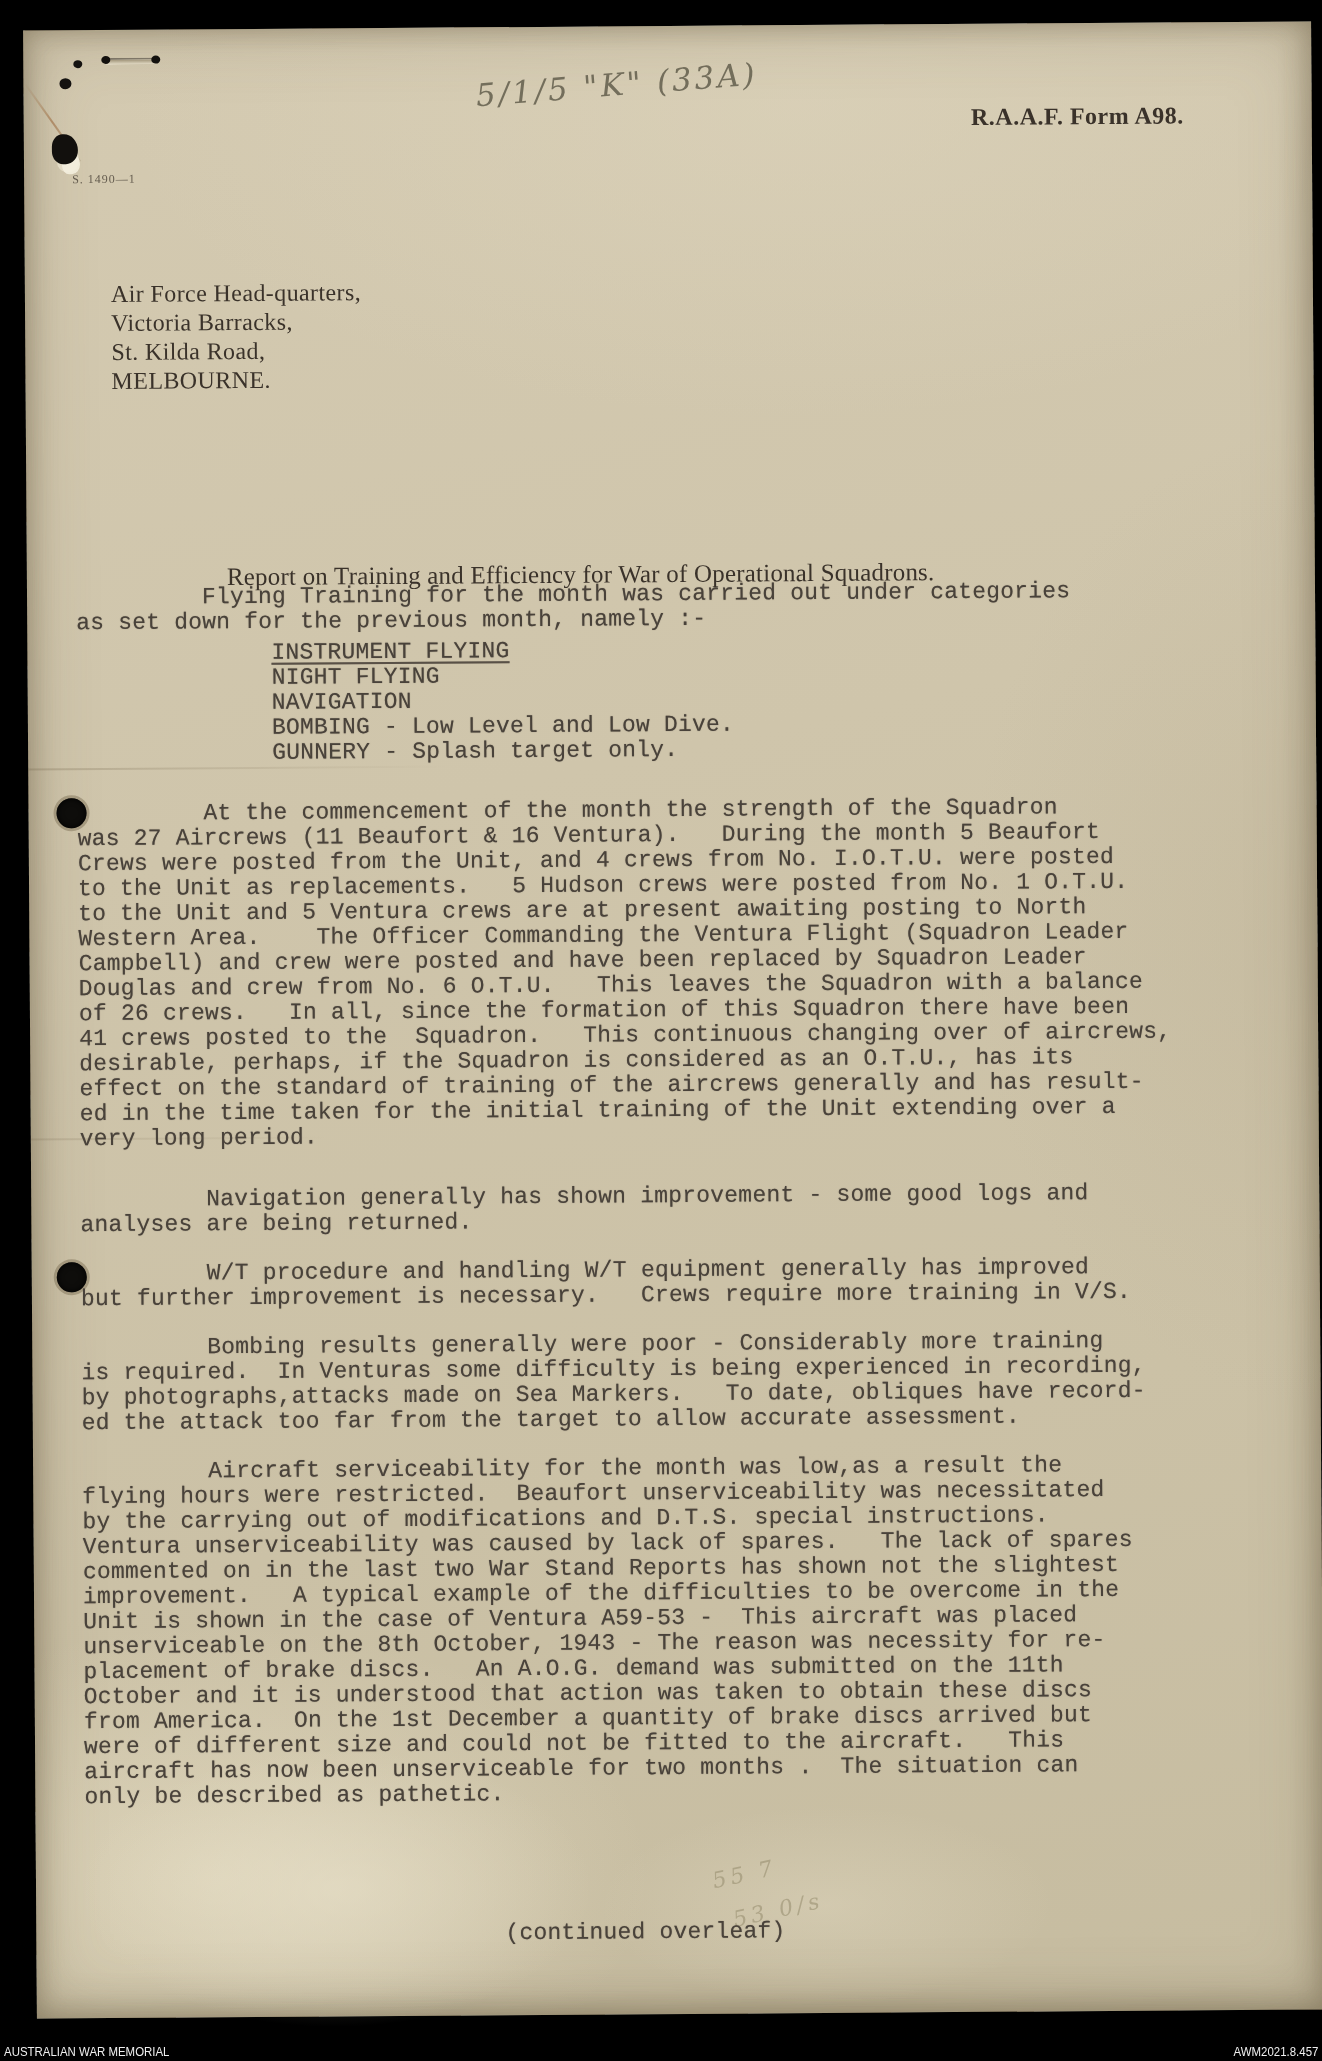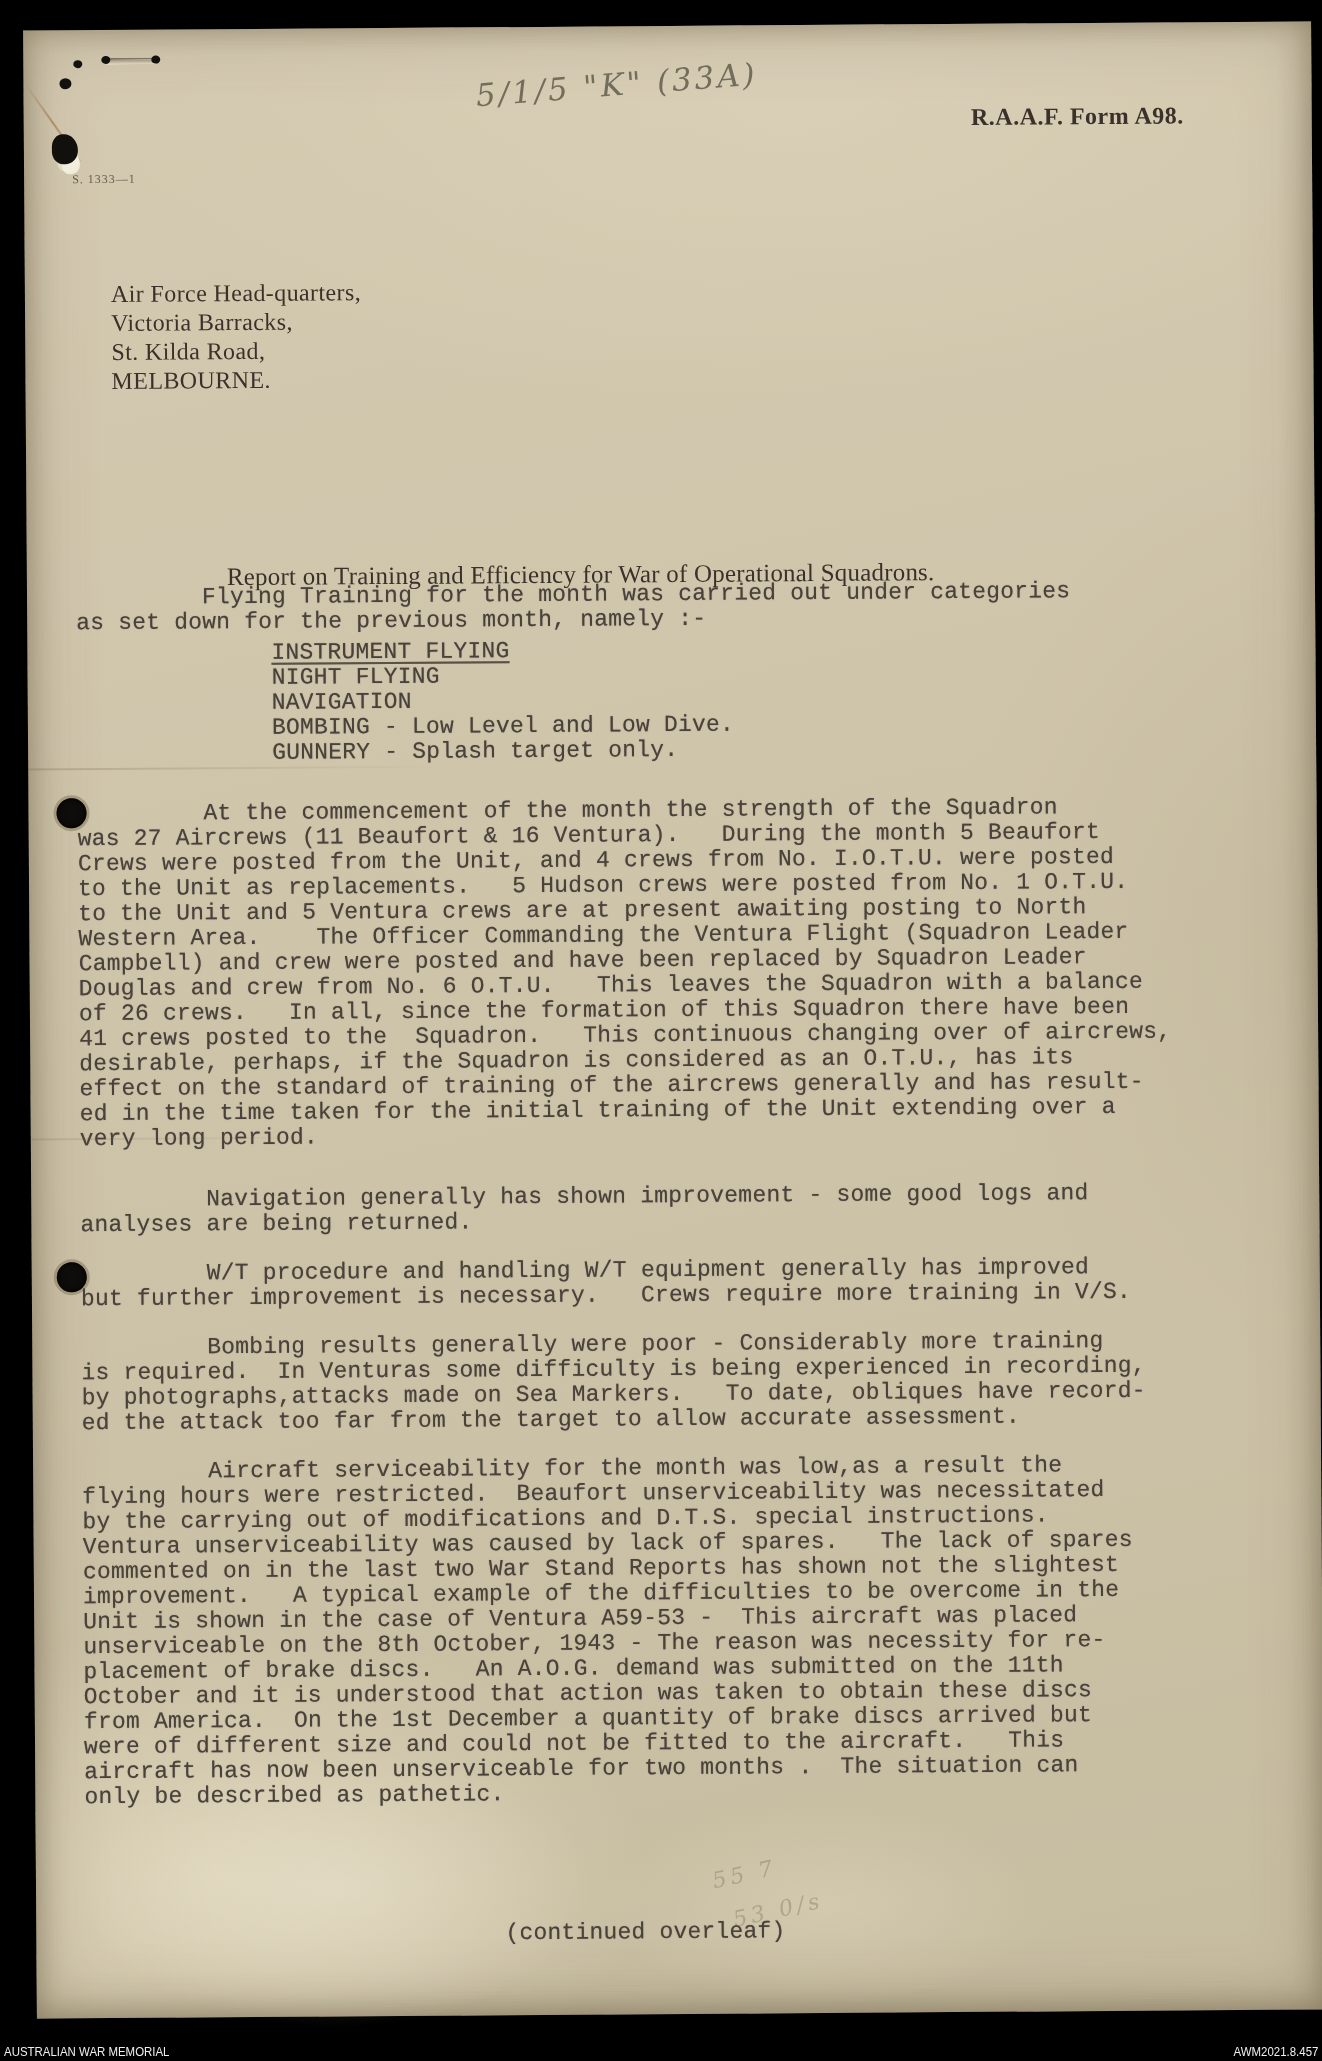--- a/index.html
+++ b/index.html
@@ -64,21 +64,21 @@
     <div class="abs speck" style="left:36px;top:48px;width:12px;height:11px;"></div>
     <div class="abs rust" style="left:2px;top:52px;"></div>
     <div class="abs torn" style="left:28px;top:104px;"></div>
     <div class="abs hole" style="left:28px;top:768px;"></div>
     <div class="abs hole" style="left:25px;top:1232px;"></div>
     <div class="abs crease" style="left:0;top:738px;width:420px;"></div>
     <div class="abs crease" style="left:0;top:1108px;width:300px;opacity:0.7;"></div>
     <div class="abs light-patch" style="left:40px;top:1720px;width:520px;height:280px;"></div>
     <div class="abs light-patch" style="left:560px;top:1780px;width:460px;height:200px;opacity:0.6;"></div>
 
-    <div class="abs print-code printed" style="left:48px;top:142px;">S. 1333—1</div>
+    <div class="abs print-code printed" style="left:48px;top:142px;">S. 1490—1</div>
     <div class="abs pencil hand-ref" style="left:452px;top:40px;">5/1/5 "K" (33A)</div>
     <div class="abs printed form-label" style="right:128px;top:80px;">R.A.A.F. Form A98.</div>
 
     <div class="abs printed letterhead" style="left:86px;top:250px;">Air Force Head-quarters,
 Victoria Barracks,
 St. Kilda Road,
 MELBOURNE.</div>
 
     <div class="abs printed doc-title" style="left:200px;top:534px;">Report on Training and Efficiency for War of Operational Squadrons.</div>
 

